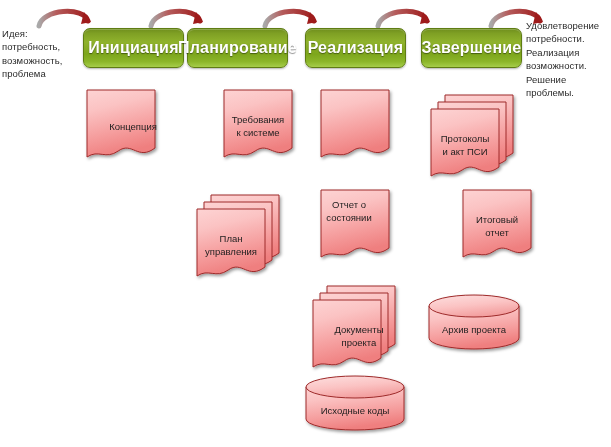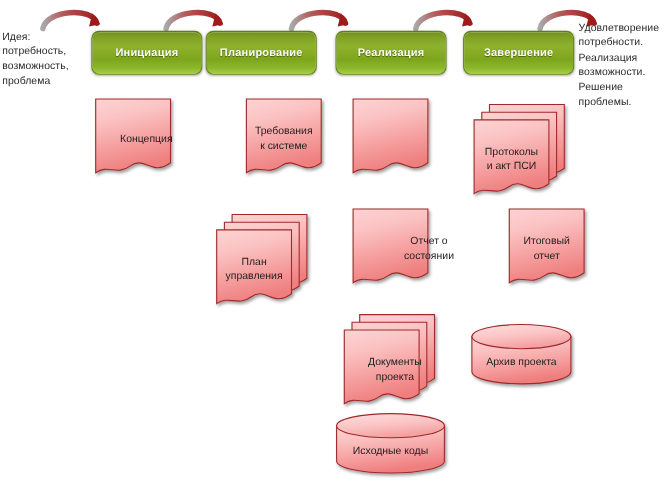--- a/index.html
+++ b/index.html
@@ -53,21 +53,21 @@
         #87ab25 50%,
         #7da61c 66%,
         #8cb62a 86%,
         #a6cd4a 100%);
     box-shadow: 0 1px 2px rgba(0,0,0,0.30), inset 0 1px 0 rgba(255,255,255,0.22);
     display: flex;
     align-items: center;
     justify-content: center;
   }
   .phase-label {
-    font-size: 10px;
+    font-size: 16px;
     font-weight: bold;
     color: #ffffff;
     text-shadow: 0 1px 1px rgba(0,0,0,0.45);
     letter-spacing: 0.2px;
     white-space: nowrap;
   }
 
   
   .doc-wrap { position: absolute; }
   .doc-wrap svg { position: absolute; left: 0; top: 0; overflow: visible; }
@@ -318,21 +318,21 @@
             <filter id="ds5" x="-30%" y="-30%" width="180%" height="180%">
               <feDropShadow dx="1.5" dy="2" stdDeviation="1.4" flood-color="#000" flood-opacity="0.38"></feDropShadow>
             </filter>
           </defs>
           <g filter="url(#ds5)">
             <g transform="translate(0,0)">
               <path d="M1,1 L69,1 L69,59 C51.8,72 46.2,52 32.2,62 C19.6,71 12.6,60 1,68 Z" fill="url(#dg5)" stroke="#9e2a2a" stroke-width="1"></path>
             </g>
           </g>
         </svg>
-        <div class="doc-label" style="top: 24px; width: 58px; margin-left: 41px;">Отчет о
+        <div class="doc-label" style="top: 9px; width: 58px;">Отчет о
 состоянии</div>
       </div>
       <div class="doc-wrap" style="left: 462px; top: 189px; width: 70px; height: 72px;">
         <svg width="74" height="78">
           <defs>
             <linearGradient id="dg6" x1="0" y1="0" x2="0.25" y2="1">
               <stop offset="0%" stop-color="#fdd3d3"></stop>
               <stop offset="30%" stop-color="#fbc3c3"></stop>
               <stop offset="70%" stop-color="#f59c9c"></stop>
               <stop offset="100%" stop-color="#ef7f7f"></stop>

